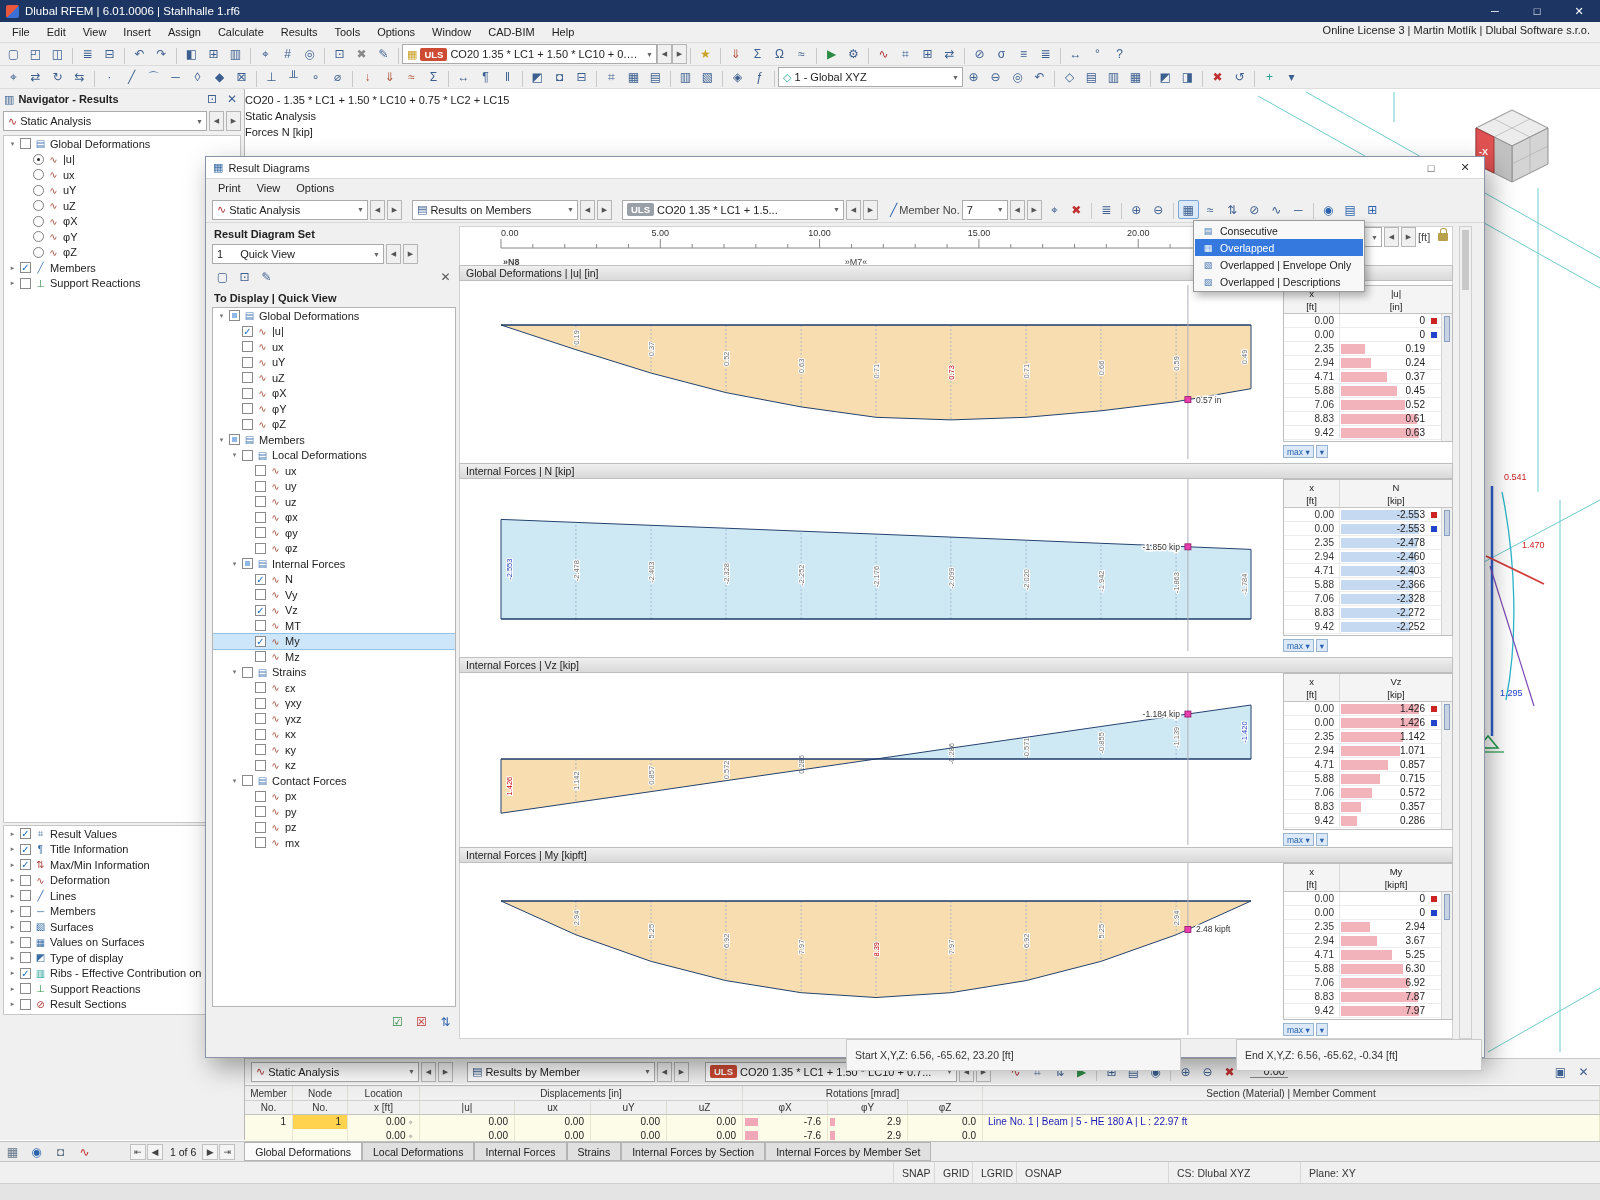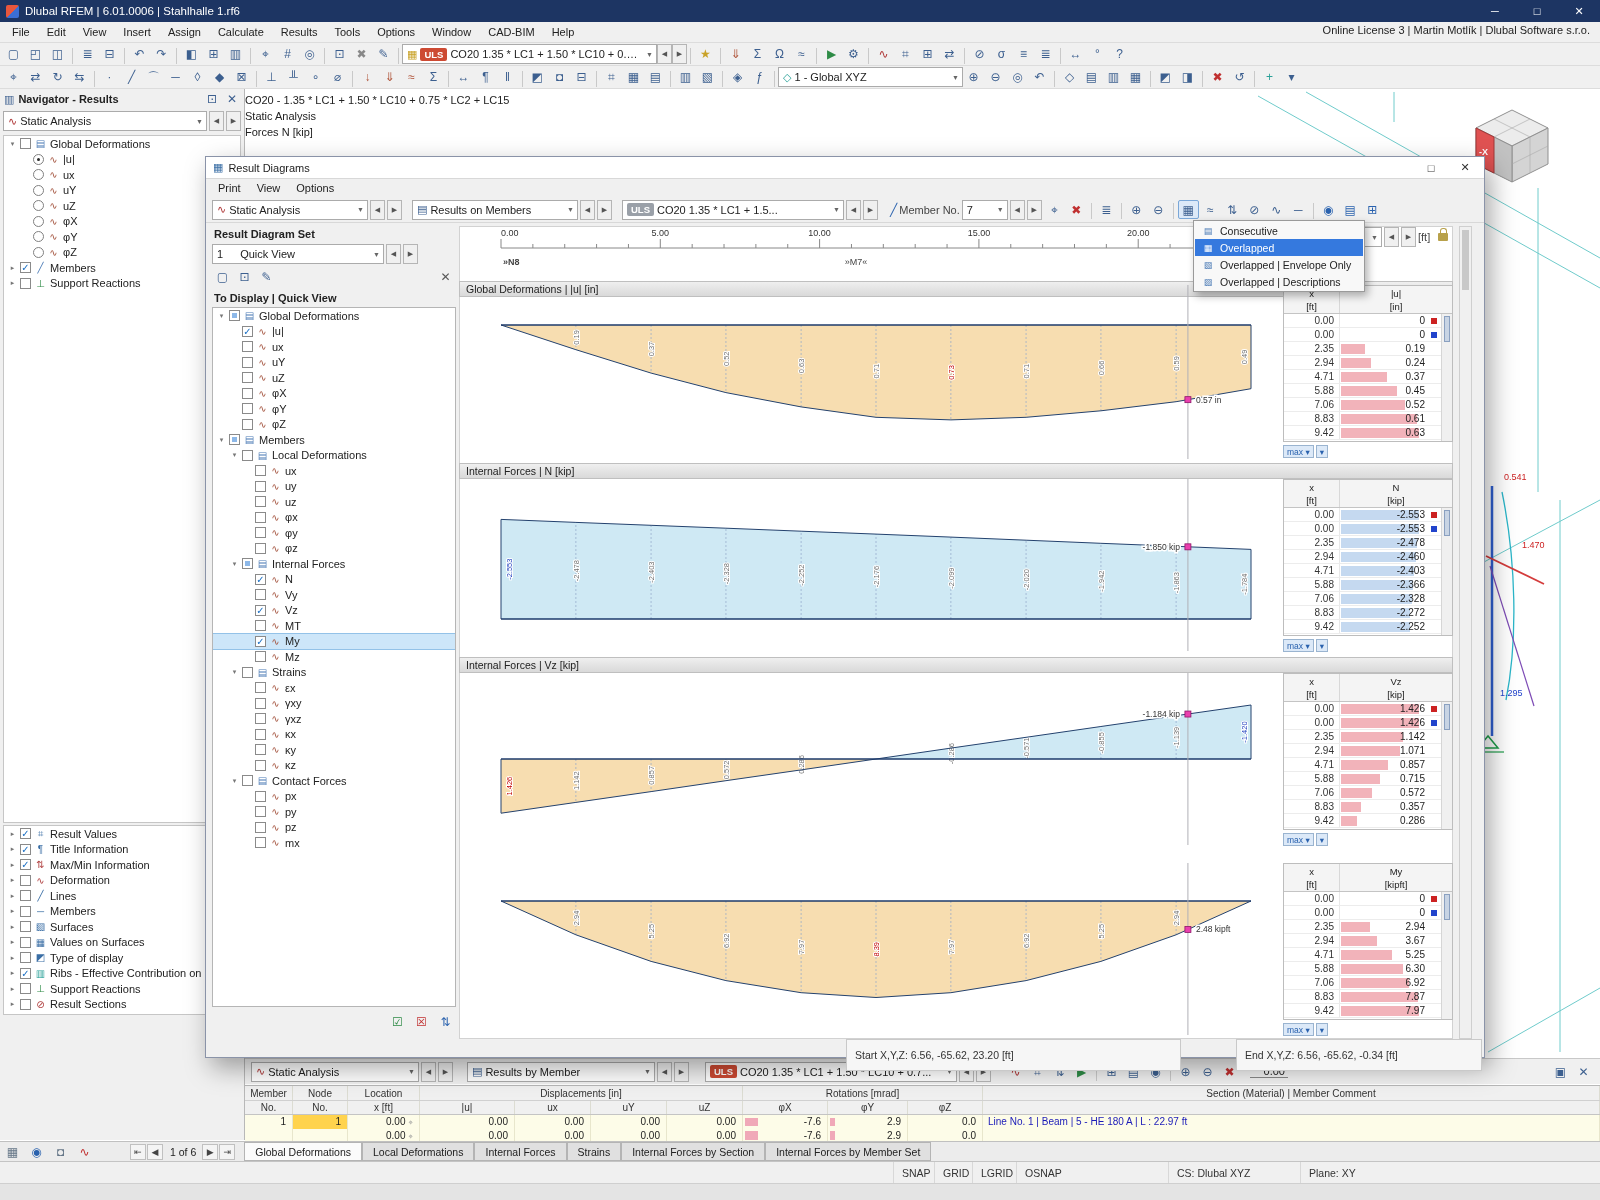--- a/index.html
+++ b/index.html
@@ -971,21 +971,21 @@
         </div>
         <div class="pitem">
           <span class="pico">▧</span>
           <span>Overlapped | Envelope Only</span>
         </div>
         <div class="pitem">
           <span class="pico">▨</span>
           <span>Overlapped | Descriptions</span>
         </div>
       </div>
-  <div class="sec-head abs" style="top: 124px;">Global Deformations | |u| [in]</div>
+  <div class="sec-head abs" style="top: 108px;">Global Deformations | |u| [in]</div>
       <svg width="824" height="174" class="abs" style="left: 253px; top: 128px; z-index: 2;">
         <polygon points="42.0,40.0 42.0,40.0 116.9,64.7 192.1,88.1 266.9,107.6 342.1,121.9 417.0,132.3 491.9,134.9 567.1,132.3 641.9,125.8 717.1,116.7 792.0,103.7 792.0,40.0" fill="#f7ddb0"></polygon>
         <line x1="116.87255734919286" y1="40" x2="116.87255734919286" y2="64.7" stroke="#90a8c8" stroke-width="0.7" stroke-dasharray="2,2"></line>
         <text x="119.87255734919286" y="52.35" text-anchor="middle" font-size="7.5" fill="#707070" stroke="#ffffff" stroke-width="2" paint-order="stroke" transform="rotate(-90 119.87255734919286 52.35)">0.19</text>
         <line x1="192.06372132540355" y1="40" x2="192.06372132540355" y2="88.1" stroke="#90a8c8" stroke-width="0.7" stroke-dasharray="2,2"></line>
         <text x="195.06372132540355" y="64.05" text-anchor="middle" font-size="7.5" fill="#707070" stroke="#ffffff" stroke-width="2" paint-order="stroke" transform="rotate(-90 195.06372132540355 64.05)">0.37</text>
         <line x1="266.93627867459645" y1="40" x2="266.93627867459645" y2="107.60000000000001" stroke="#90a8c8" stroke-width="0.7" stroke-dasharray="2,2"></line>
         <text x="269.93627867459645" y="73.80000000000001" text-anchor="middle" font-size="7.5" fill="#707070" stroke="#ffffff" stroke-width="2" paint-order="stroke" transform="rotate(-90 269.93627867459645 73.80000000000001)">0.52</text>
         <line x1="342.1274426508071" y1="40" x2="342.1274426508071" y2="121.9" stroke="#90a8c8" stroke-width="0.7" stroke-dasharray="2,2"></line>
         <text x="345.1274426508071" y="80.95" text-anchor="middle" font-size="7.5" fill="#707070" stroke="#ffffff" stroke-width="2" paint-order="stroke" transform="rotate(-90 345.1274426508071 80.95)">0.63</text>
@@ -1222,20 +1222,21 @@
           <span class="rv"><span class="bar" style="width: 15.6438px; background: rgb(242, 179, 186);"></span><span class="rvt">0.286</span></span>
         </div>
         <div class="rt-sb">
           <i></i>
         </div>
       </div>
       <div class="ftr abs" style="top: 676px;">
         <span class="ftrbtn">max ▾</span>
         <span class="ftrbtn">▾</span>
       </div>
+      <div class="sec-head abs" style="top: 690px;">Internal Forces | My [kipft]</div>
       <svg width="824" height="172" class="abs" style="left: 253px; top: 706px; z-index: 2;">
         <polygon points="42.0,38.0 42.0,38.0 116.9,71.8 192.1,98.4 266.9,117.6 342.1,129.7 417.0,134.5 491.9,129.7 567.1,117.6 641.9,98.4 717.1,71.8 792.0,38.0 792.0,38.0" fill="#f7ddb0"></polygon>
         <line x1="116.87255734919286" y1="38" x2="116.87255734919286" y2="71.81" stroke="#90a8c8" stroke-width="0.7" stroke-dasharray="2,2"></line>
         <text x="119.87255734919286" y="54.905" text-anchor="middle" font-size="7.5" fill="#707070" stroke="#ffffff" stroke-width="2" paint-order="stroke" transform="rotate(-90 119.87255734919286 54.905)">2.94</text>
         <line x1="192.06372132540355" y1="38" x2="192.06372132540355" y2="98.375" stroke="#90a8c8" stroke-width="0.7" stroke-dasharray="2,2"></line>
         <text x="195.06372132540355" y="68.1875" text-anchor="middle" font-size="7.5" fill="#707070" stroke="#ffffff" stroke-width="2" paint-order="stroke" transform="rotate(-90 195.06372132540355 68.1875)">5.25</text>
         <line x1="266.93627867459645" y1="38" x2="266.93627867459645" y2="117.58" stroke="#90a8c8" stroke-width="0.7" stroke-dasharray="2,2"></line>
         <text x="269.93627867459645" y="77.78999999999999" text-anchor="middle" font-size="7.5" fill="#707070" stroke="#ffffff" stroke-width="2" paint-order="stroke" transform="rotate(-90 269.93627867459645 77.78999999999999)">6.92</text>
         <line x1="342.1274426508071" y1="38" x2="342.1274426508071" y2="129.655" stroke="#90a8c8" stroke-width="0.7" stroke-dasharray="2,2"></line>
         <text x="345.1274426508071" y="83.8275" text-anchor="middle" font-size="7.5" fill="#707070" stroke="#ffffff" stroke-width="2" paint-order="stroke" transform="rotate(-90 345.1274426508071 83.8275)">7.97</text>

